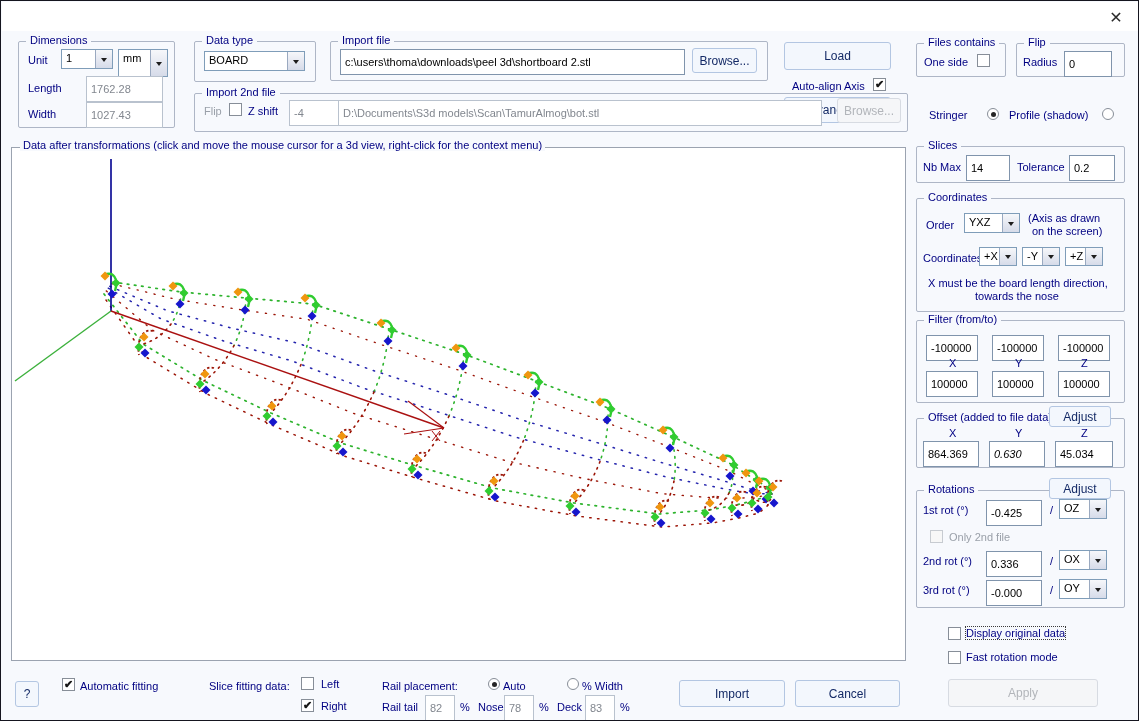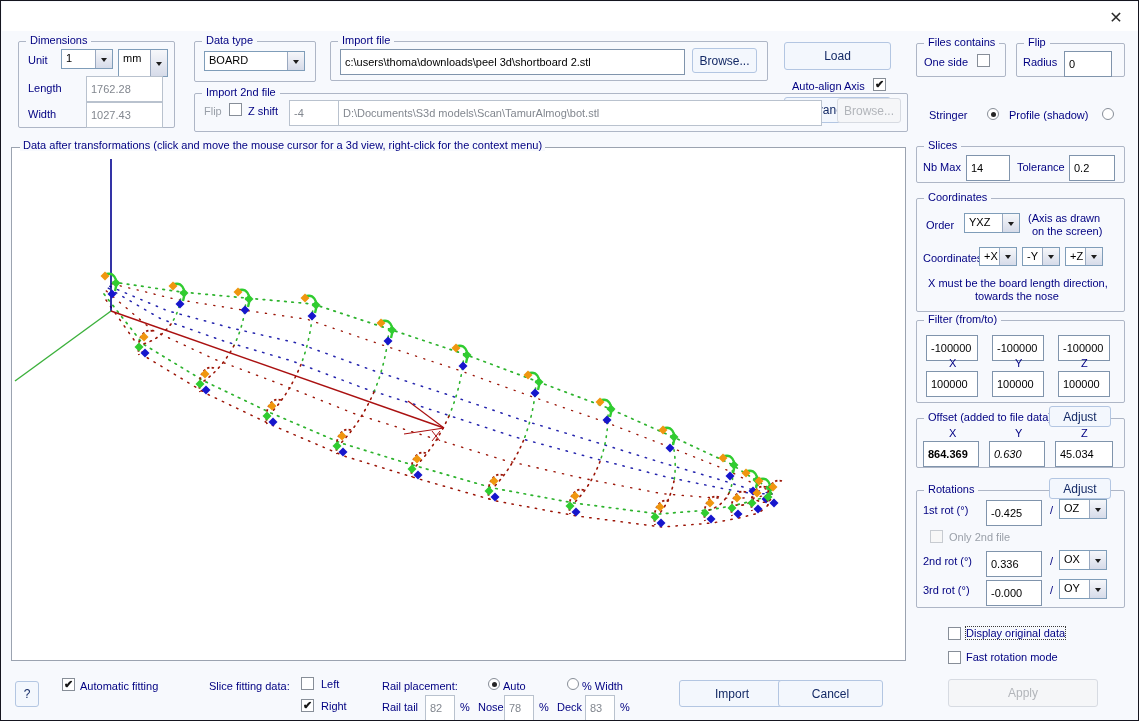--- a/index.html
+++ b/index.html
@@ -168,21 +168,21 @@
   <span class="lbl" style="left:1014px;top:356px;">Y</span>
   <span class="lbl" style="left:1080px;top:356px;">Z</span>
   <div class="tb" style="left:925px;top:370px;width:52px;height:18px;">100000</div>
   <div class="tb" style="left:991px;top:370px;width:52px;height:18px;">100000</div>
   <div class="tb" style="left:1057px;top:370px;width:52px;height:18px;">100000</div>
 
   <div class="btn" style="left:1048px;top:405px;width:62px;height:21px;">Adjust</div>
   <span class="lbl" style="left:948px;top:426px;">X</span>
   <span class="lbl" style="left:1014px;top:426px;">Y</span>
   <span class="lbl" style="left:1080px;top:426px;">Z</span>
-  <div class="tb" style="left:922px;top:440px;width:56px;height:18px;font-weight:bold;">864.369</div>
+  <div class="tb" style="left:922px;top:440px;width:56px;height:18px;">864.369</div>
   <div class="tb" style="left:988px;top:440px;width:56px;height:18px;font-style:italic;">0.630</div>
   <div class="tb" style="left:1054px;top:440px;width:58px;height:18px;">45.034</div>
 
   <div class="btn" style="left:1048px;top:477px;width:62px;height:21px;">Adjust</div>
   <span class="lbl" style="left:922px;top:503px;">1st rot (°)</span>
   <div class="tb" style="left:985px;top:499px;width:56px;height:18px;">-0.425</div>
   <span class="lbl" style="left:1049px;top:503px;">/</span>
   <div class="combo" style="left:1058px;top:498px;width:48px;height:20px;">
     <span class="cval">OZ</span>
     <span class="cbtn">
@@ -370,14 +370,14 @@
   <span class="lbl" style="left:381px;top:700px;">Rail tail</span>
   <div class="tb dis" style="left:424px;top:694px;width:30px;height:18px;">82</div>
   <span class="lbl" style="left:459px;top:700px;">%</span>
   <span class="lbl" style="left:477px;top:700px;">Nose</span>
   <div class="tb dis" style="left:503px;top:694px;width:30px;height:18px;">78</div>
   <span class="lbl" style="left:538px;top:700px;">%</span>
   <span class="lbl" style="left:556px;top:700px;">Deck</span>
   <div class="tb dis" style="left:584px;top:694px;width:30px;height:18px;">83</div>
   <span class="lbl" style="left:619px;top:700px;">%</span>
   <div class="btn" style="left:678px;top:679px;width:106px;height:27px;">Import</div>
-  <div class="btn" style="left:777px;top:679px;width:105px;height:27px;">Cancel</div>
+  <div class="btn" style="left:794px;top:679px;width:105px;height:27px;">Cancel</div>
 </div>
 
 </body></html>

